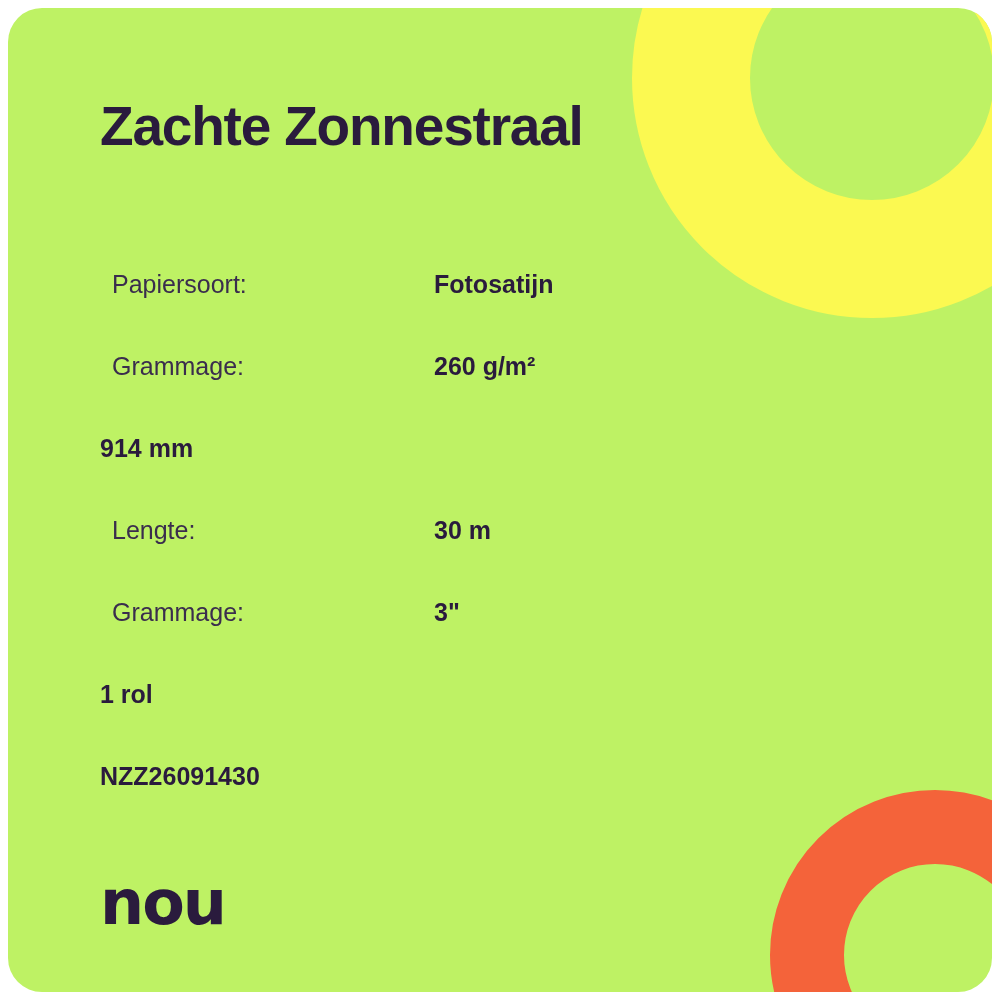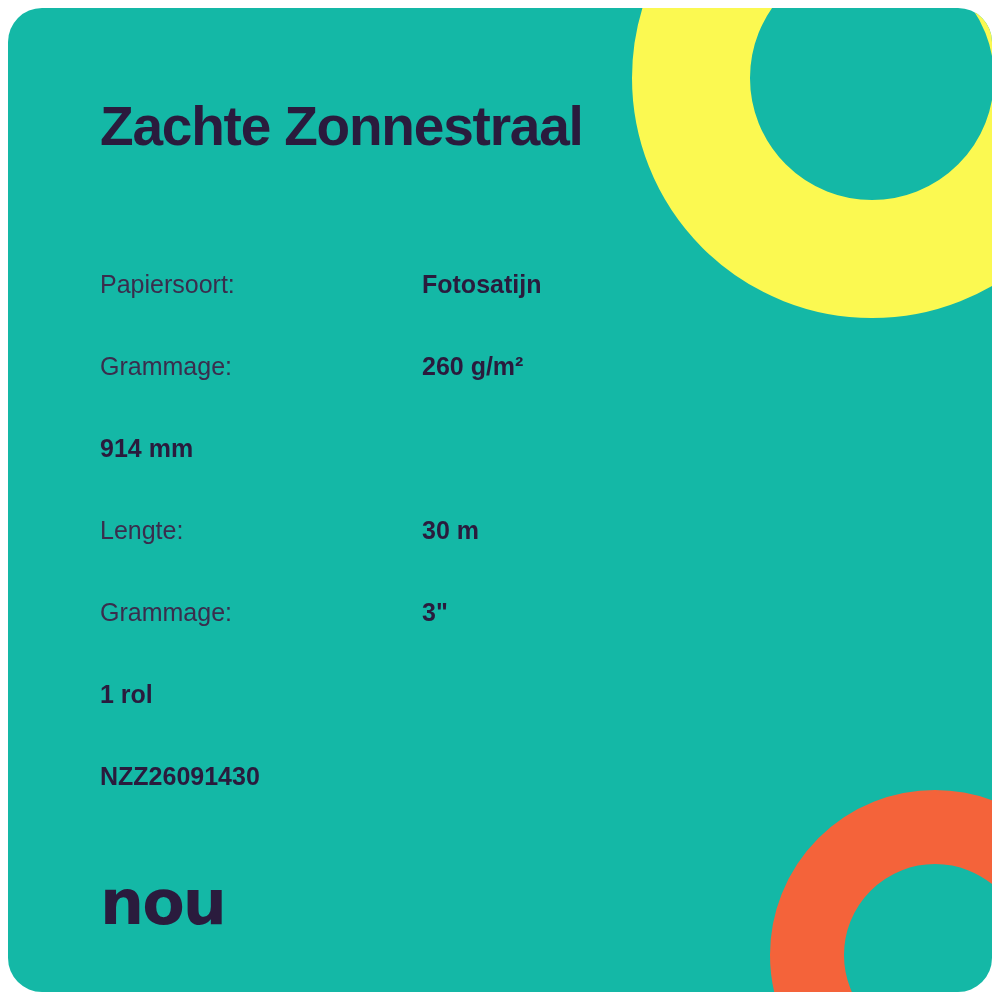--- a/index.html
+++ b/index.html
@@ -13,21 +13,21 @@
     font-family: "Liberation Sans", sans-serif;
     overflow: hidden;
   }
 
   .card {
     position: absolute;
     left: 8px;
     top: 8px;
     width: 984px;
     height: 984px;
-    background: #14b8a6;
+    background: #bef264;
     border-radius: 34px;
     overflow: hidden;
   }
 
   
   .arc-yellow {
     position: absolute;
     right: -120px;
     top: -170px;
     width: 480px;
@@ -71,20 +71,21 @@
     display: flex;
     align-items: baseline;
     height: 82px;
   }
   .spec-label {
     width: 322px;
     flex: 0 0 322px;
     font-size: 25px;
     font-weight: 400;
     color: #3a2d4d;
+    margin-left: 12px;
   }
   .spec-value {
     font-size: 25px;
     font-weight: 700;
     color: #2a1b3d;
   }
 
   .logo {
     position: absolute;
     left: 92px;

